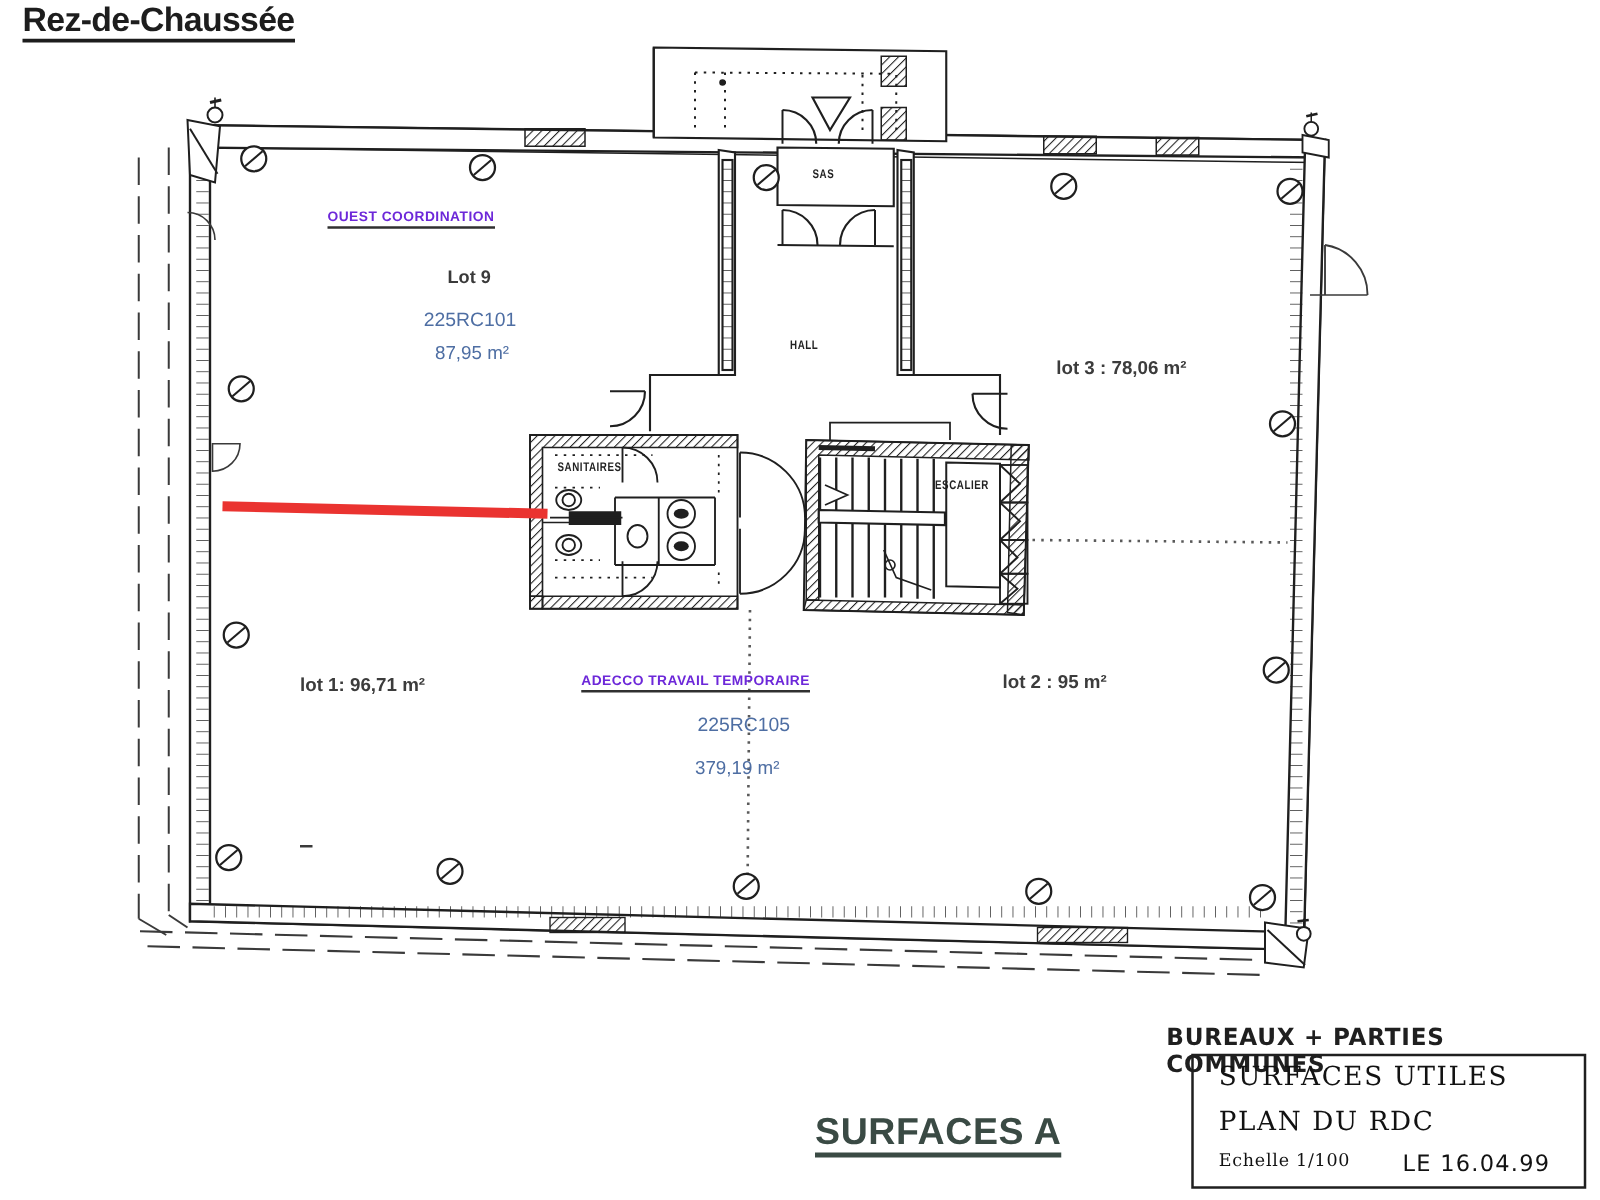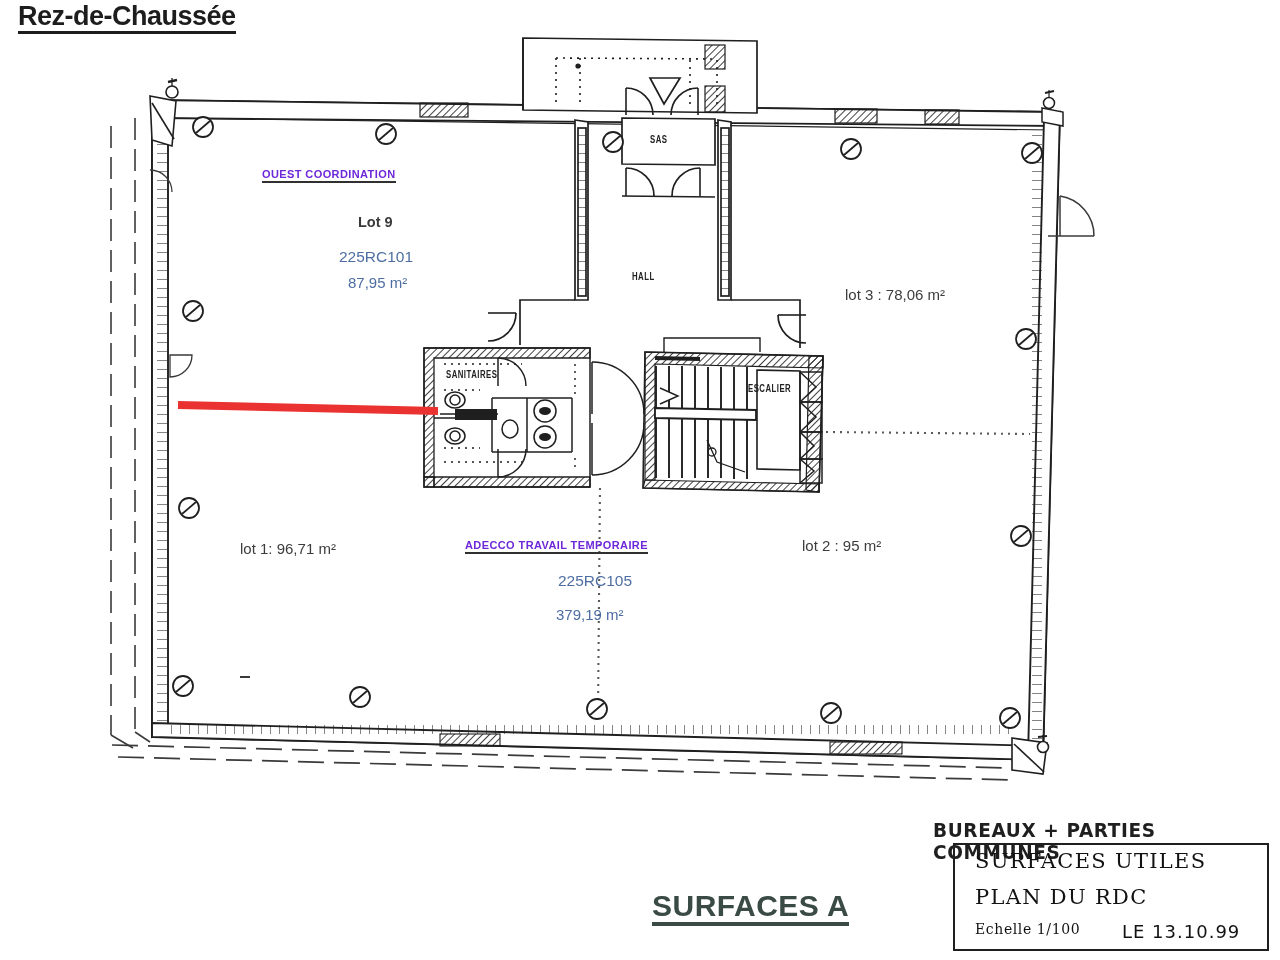--- a/index.html
+++ b/index.html
@@ -71,21 +71,21 @@
     font-weight: 500;
   }
   .lot-area-blue {
     font-size: 15px;
     color: #4e6ea3;
     font-weight: 500;
   }
   .lot-plain {
     font-size: 15px;
     color: #3c3c3c;
-    font-weight: 400;
+    font-weight: 700;
   }
   .room-label {
     font-size: 10px;
     font-weight: 700;
     letter-spacing: 0.6px;
     color: #222;
     transform: scaleX(0.78);
     transform-origin: left center;
     font-family: "Liberation Sans", sans-serif;
   }
@@ -451,15 +451,15 @@
   <div class="plan-label room-label" style="left:446px; top:369px;">SANITAIRES</div>
   <div class="plan-label room-label" style="left:748px; top:383px;">ESCALIER</div>
 
   <div class="abs" id="batiment">SURFACES A</div>
 
   <div class="abs" id="cartouche-heading">BUREAUX + PARTIES COMMUNES</div>
   <div class="abs" id="cartouche-box"></div>
   <div class="cart-line" id="cart-l1">SURFACES UTILES</div>
   <div class="cart-line" id="cart-l2">PLAN DU RDC</div>
   <div class="cart-line" id="cart-l3">Echelle 1/100</div>
-  <div class="cart-line" id="cart-l4">LE 13.10.99</div>
+  <div class="cart-line" id="cart-l4">LE 16.04.99</div>
 
 </div>
 
 </body></html>

